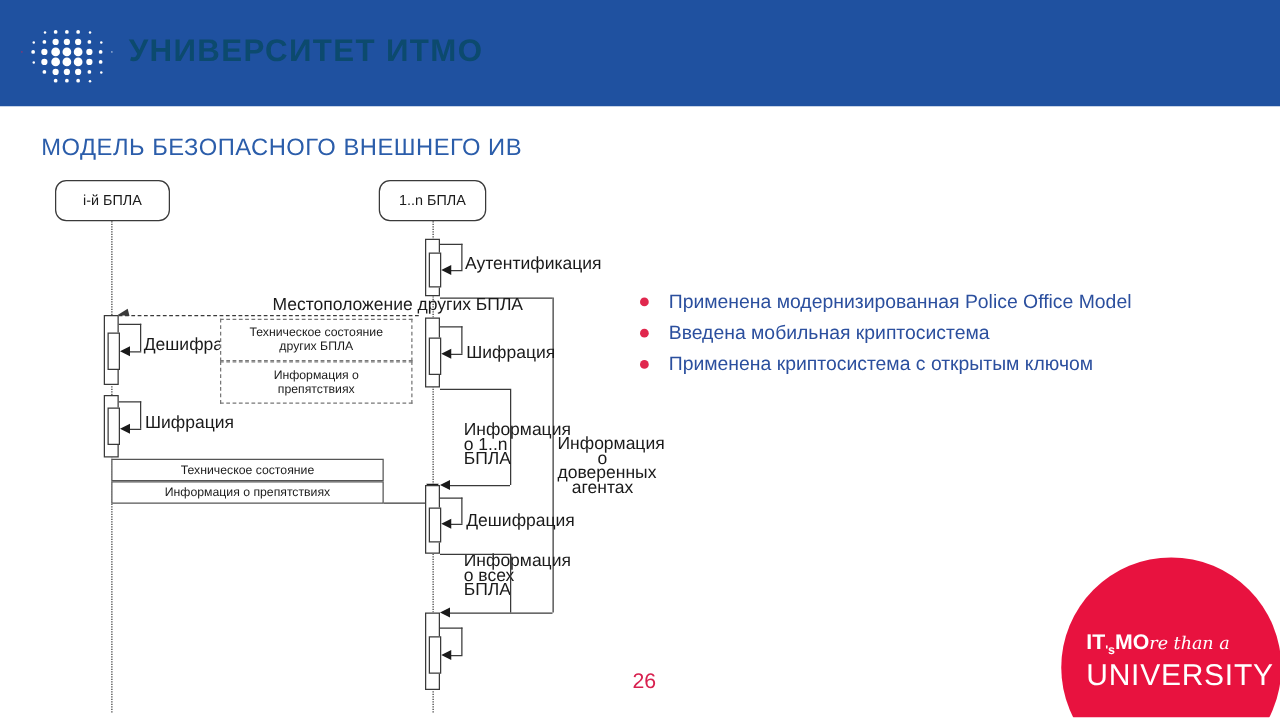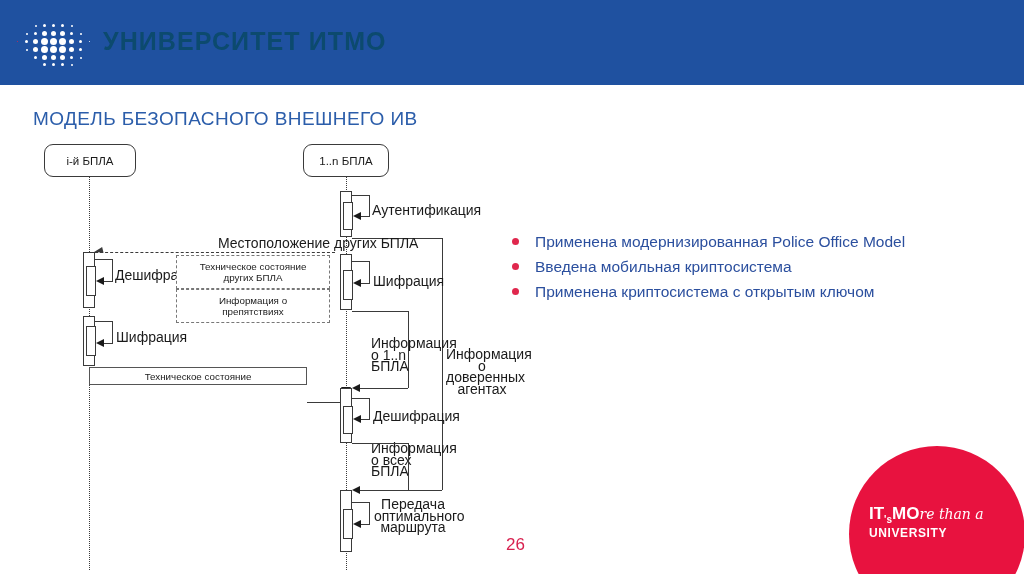--- a/index.html
+++ b/index.html
@@ -207,22 +207,22 @@
     white-space: nowrap;
   }
   .badge-line1 .sub { font-size: 10px; vertical-align: sub; }
   .badge-line1 .script {
     font-family: "DejaVu Serif", serif;
     font-style: italic;
     font-weight: normal;
     font-size: 14px;
   }
   .badge-line2 {
-    font-size: 12px;
-    font-weight: bold;
+    font-size: 24px;
+    font-weight: normal;
     letter-spacing: 0.6px;
     margin-top: 1px;
   }
 </style>
 </head>
 <body>
 
 <div id="slide">
 
   <div class="header-band"></div>
@@ -344,20 +344,23 @@
     <div class="act-bar-inner" style="left:86px; top:196px; width:10px; height:30px;"></div>
     <div class="vline" style="left:112px; top:191px; height:22px;"></div>
     <div class="hline" style="left:95px; top:191px; width:18px;"></div>
     <div class="hline" style="left:103px; top:213px; width:10px;"></div>
     <div class="arrow-left" style="left:96px; top:209px;"></div>
     <div class="msg-label" style="left:116px; top:202px;">Шифрация</div>
 
     <div class="box-label" style="left:89px; top:237px; width:218px; height:18px;">
       <span>Техническое состояние</span>
     </div>
+    <div class="box-label" style="left:89px; top:255px; width:218px; height:18px;">
+      <span>Информация о препятствиях</span>
+    </div>
 
     <div class="hline" style="left:307px; top:272px; width:41px;"></div>
     <div class="arrow-down" style="left:341px; top:257px;"></div>
 
     <div class="act-bar" style="left:340px; top:258px; width:12px; height:55px;"></div>
     <div class="act-bar-inner" style="left:343px; top:276px; width:10px; height:28px;"></div>
     <div class="vline" style="left:369px; top:268px; height:21px;"></div>
     <div class="hline" style="left:352px; top:268px; width:18px;"></div>
     <div class="hline" style="left:360px; top:289px; width:10px;"></div>
     <div class="arrow-left" style="left:353px; top:285px;"></div>
@@ -369,25 +372,20 @@
     </div>
     <div class="vline" style="left:408px; top:313px; height:47px;"></div>
     <div class="hline" style="left:352px; top:313px; width:56px;"></div>
 
     <div class="act-bar" style="left:340px; top:360px; width:12px; height:62px;"></div>
     <div class="act-bar-inner" style="left:343px; top:379px; width:10px; height:30px;"></div>
     <div class="vline" style="left:369px; top:372px; height:22px;"></div>
     <div class="hline" style="left:352px; top:372px; width:18px;"></div>
     <div class="hline" style="left:360px; top:394px; width:10px;"></div>
     <div class="arrow-left" style="left:353px; top:390px;"></div>
-    <div class="msg-label wrap" style="left:374px; top:369px; width:78px; text-align:center;">
-      <div>Передача</div>
-      <div>оптимального</div>
-      <div>маршрута</div>
-    </div>
 
   </div>
 
   <div class="bullets">
     <div class="bullet-row">
       <span class="bullet-dot"></span>
       <span class="bullet-text">Применена модернизированная Police Office Model</span>
     </div>
     <div class="bullet-row">
       <span class="bullet-dot"></span>

